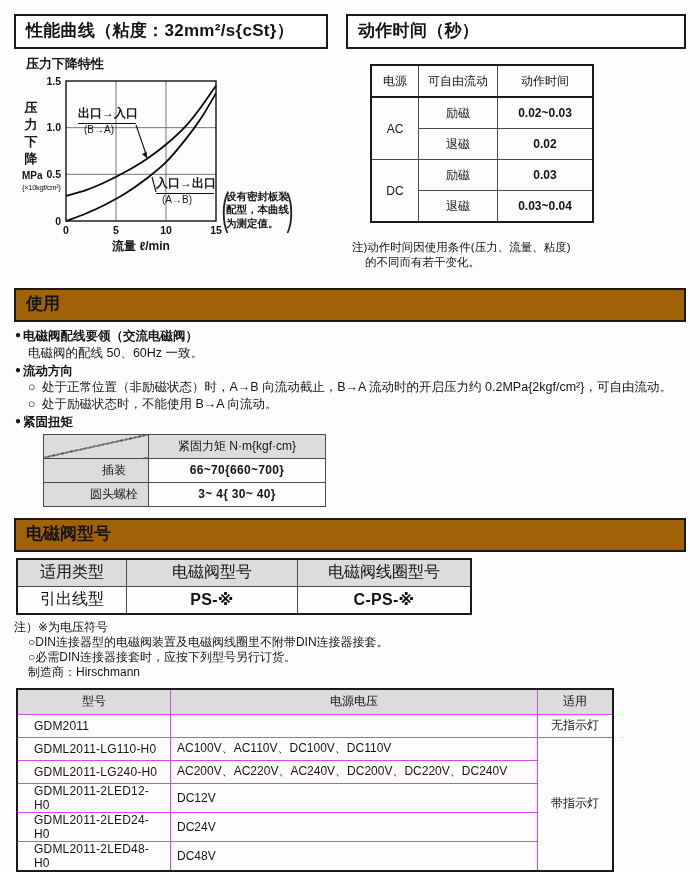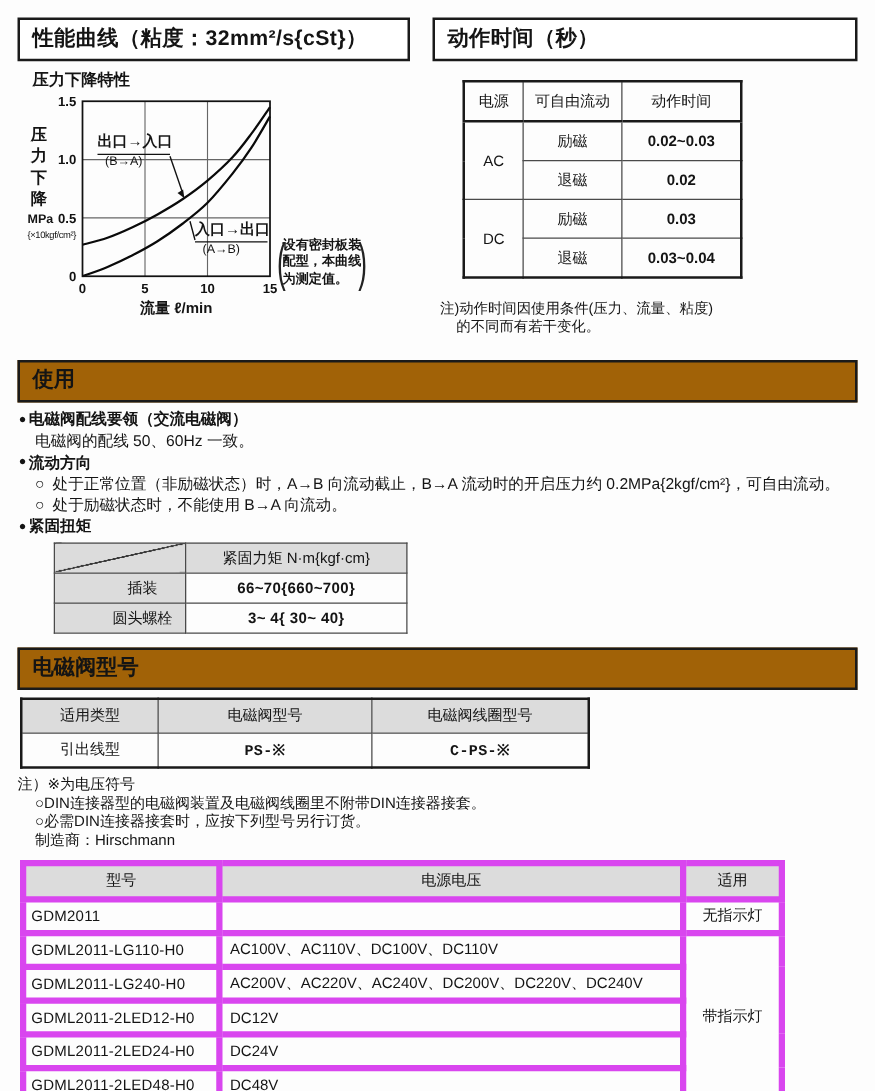--- a/index.html
+++ b/index.html
@@ -61,38 +61,38 @@
   
   .torque-table{border-collapse:collapse;margin:4px 0 0 28px;border:1px solid #c2410c;table-layout:fixed;}
   .torque-table th,.torque-table td{border:1px solid #4a4a4a;font-size:12px;padding:0;height:23px;}
   .torque-table .t-diag{width:104px;background:
      linear-gradient(to bottom right,#dcdcdc 48.6%,#3a3a3a 48.6%,#3a3a3a 51.4%,#dcdcdc 51.4%);}
   .torque-table .t-val-h{width:176px;background:#dcdcdc;font-weight:400;text-align:center;}
   .torque-table .t-lbl{background:#dcdcdc;text-align:center;padding-left:36px;}
   .torque-table .t-val{text-align:center;font-weight:700;letter-spacing:.3px;}
   
   .type-table{border-collapse:collapse;margin:6px 0 0 16px;border:2px solid #1a1a1a;table-layout:fixed;}
-  .type-table th,.type-table td{border:1px solid #4a4a4a;font-size:12px;text-align:center;padding:0;font-family:Liberation Mono, monospace;}
+  .type-table th,.type-table td{border:1px solid #4a4a4a;font-size:16px;text-align:center;padding:0;}
   .type-table th{background:#dcdcdc;font-weight:400;height:26px;}
   .type-table td{height:26px;}
   .type-table .m1{width:108px;}
   .type-table .m2{width:170px;}
   .type-table .m3{width:172px;}
   .type-table td.model{font-weight:700;letter-spacing:.3px;}
   .models-notes{margin:5px 0 0 14px;font-size:12px;line-height:15px;}
   .models-notes .mn-ind{margin-left:14px;}
   
   .conn-table{border-collapse:collapse;margin:8px 0 0 16px;border:2px solid #1a1a1a;table-layout:fixed;}
-  .conn-table th,.conn-table td{border:5px solid #d946ef;font-size:12px;padding:0 6px;}
+  .conn-table th,.conn-table td{border:1px solid #d946ef;font-size:12px;padding:0 6px;}
   .conn-table th{background:#dcdcdc;font-weight:400;height:24px;text-align:center;}
   .conn-table td{height:22px;}
   .conn-table .k1{width:140px;}
   .conn-table .k2{width:354px;}
   .conn-table .k3{width:62px;}
-  .conn-table td.c-model{padding-left:4px;letter-spacing:.2px;}
+  .conn-table td.c-model{padding-left:16px;letter-spacing:.2px;}
   .conn-table td.c-ind{text-align:center;padding:0 2px;}
 </style>
 </head>
 <body>
 
 <div class="top-row">
 
   <div class="left-col">
     <div class="title-box">性能曲线（粘度：32mm²/s{cSt}）</div>
     <div class="subtitle">压力下降特性</div>

